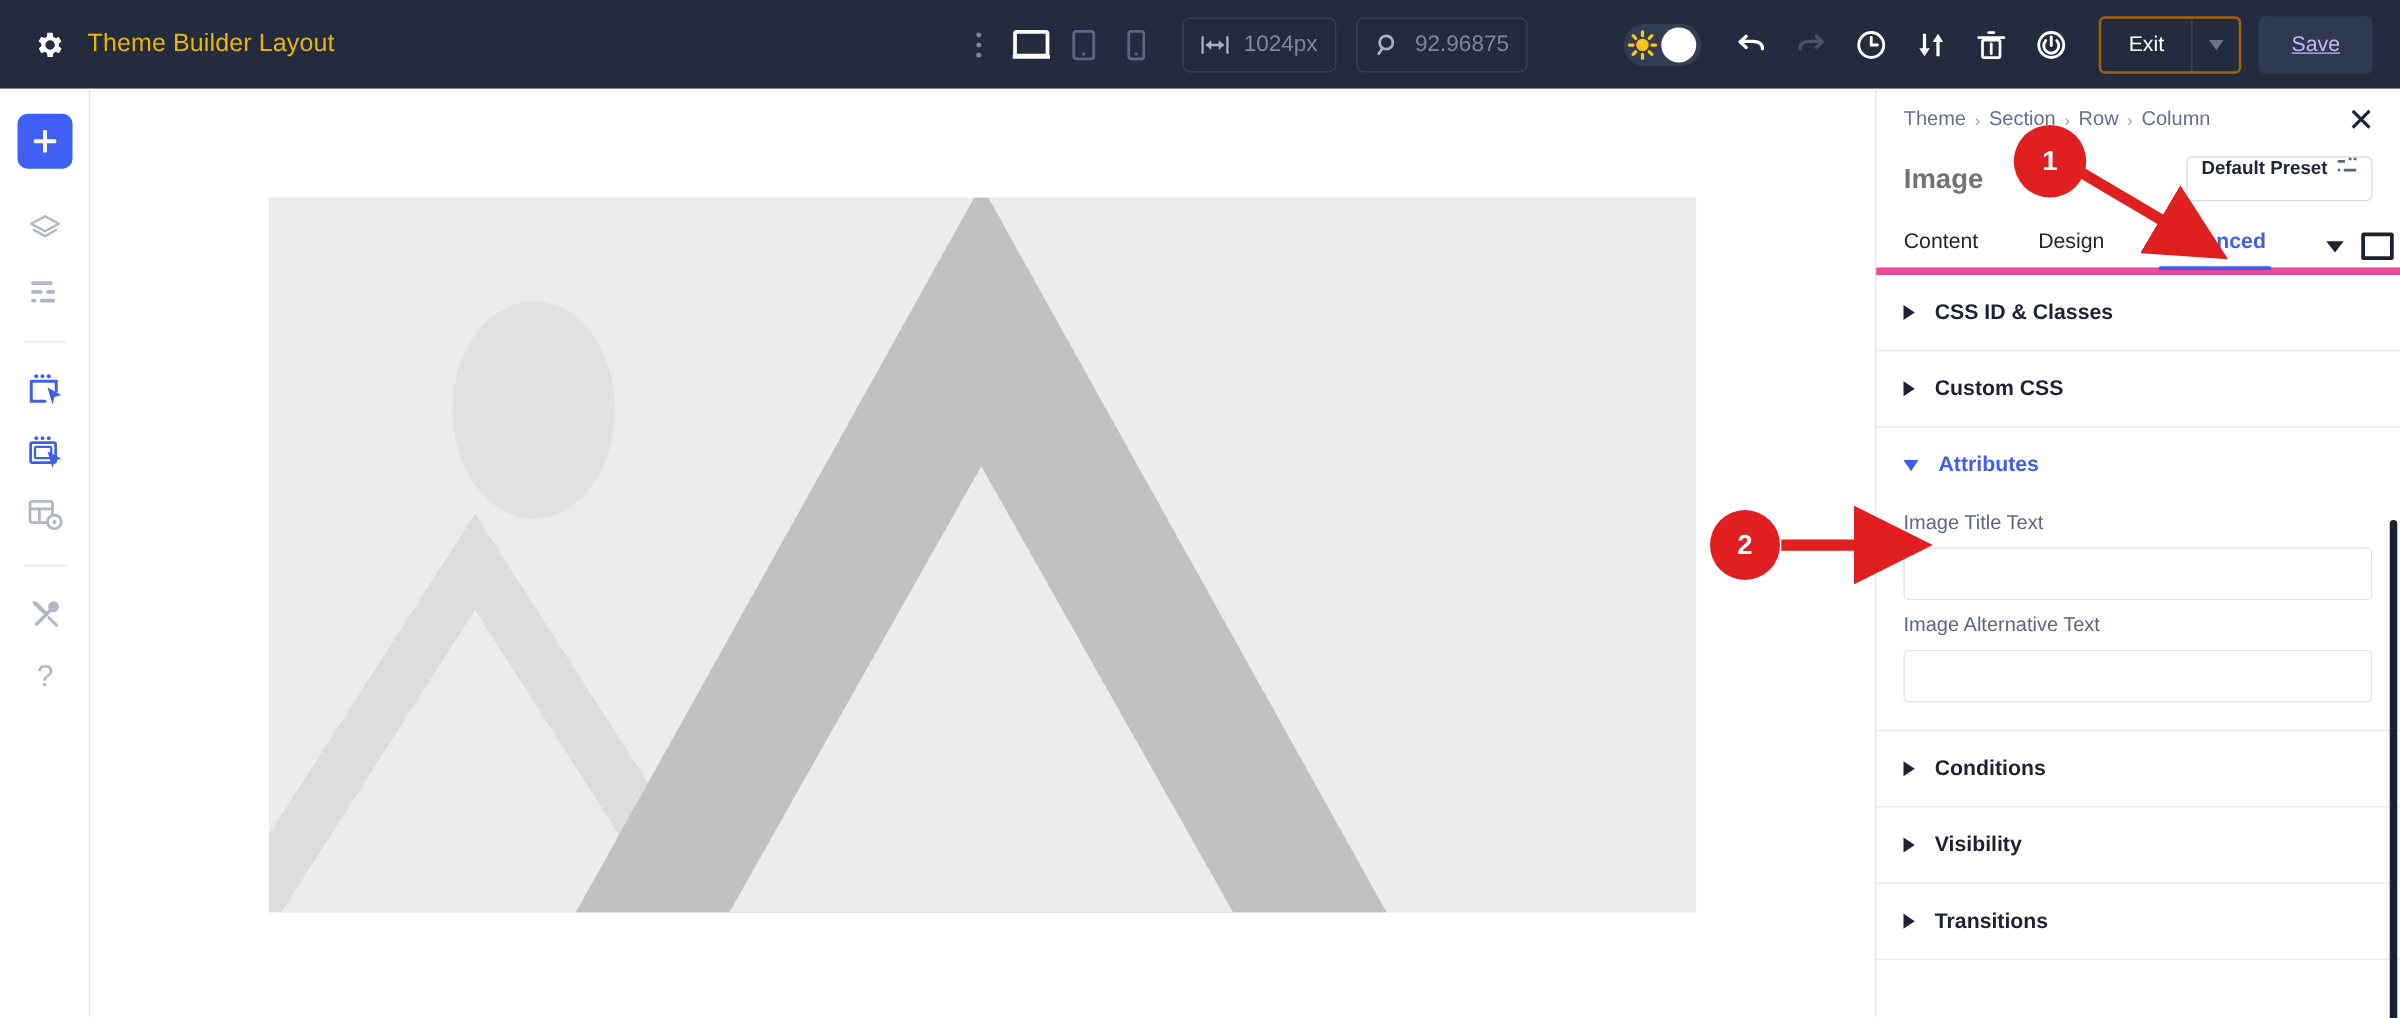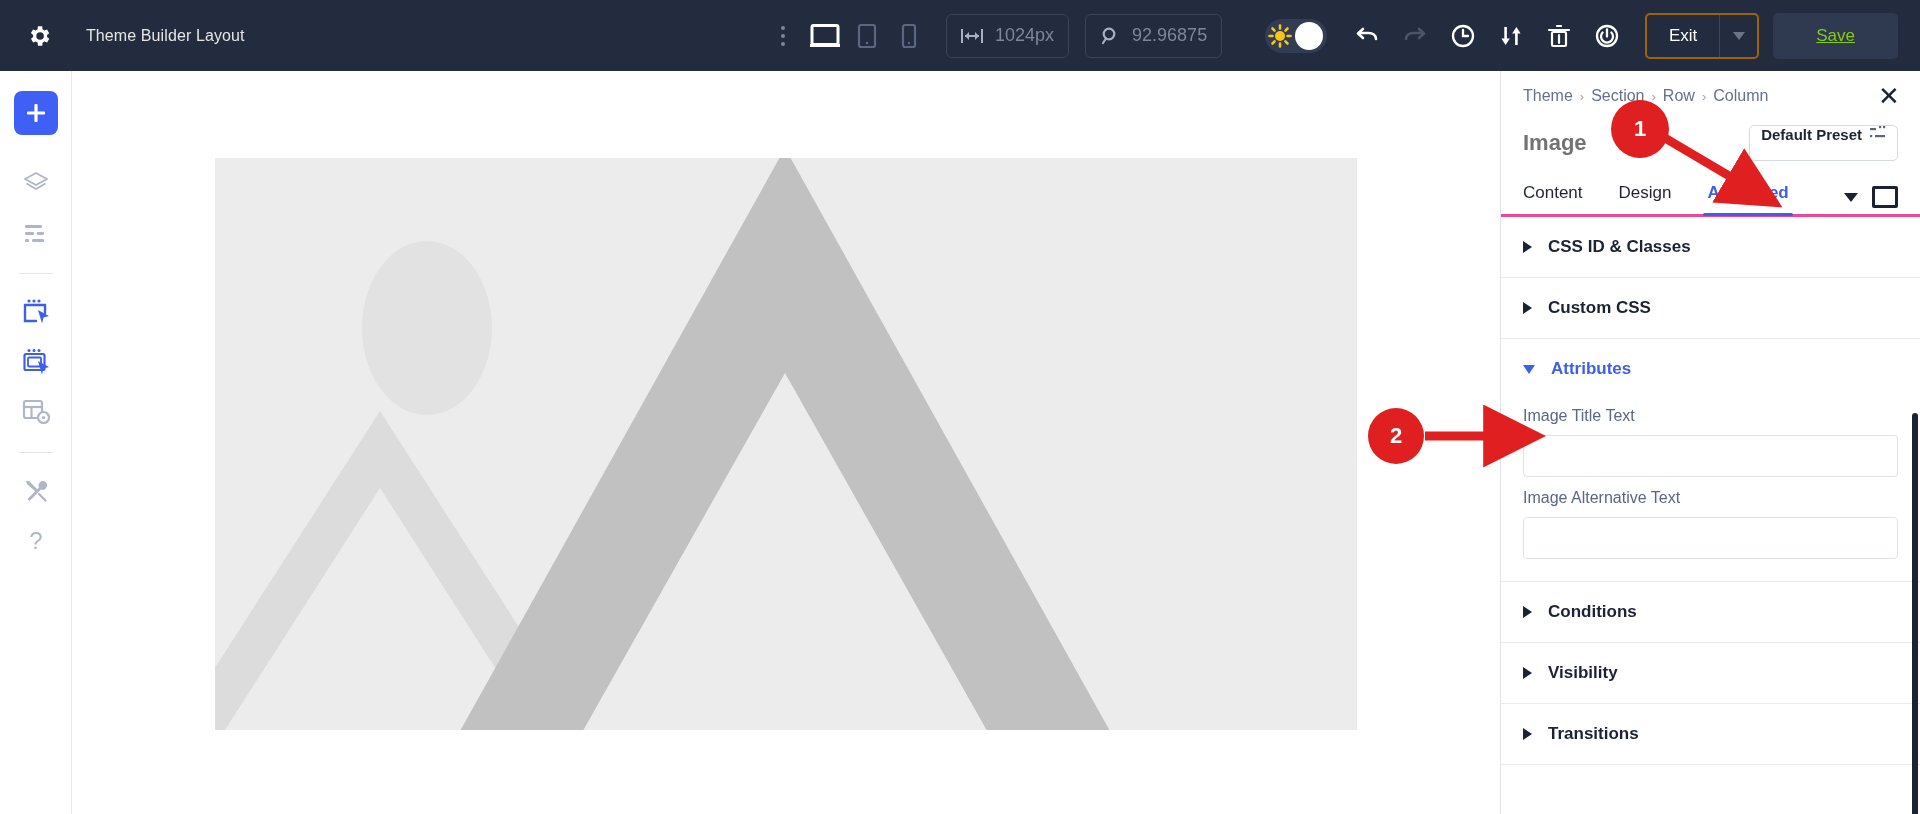--- a/index.html
+++ b/index.html
@@ -18,22 +18,22 @@
     background: #232c3e;
     display: flex; align-items: center;
   }
   .topbar-left { display: flex; align-items: center; padding-left: 22px; }
   .gear-btn {
     width: 34px; height: 34px;
     display: flex; align-items: center; justify-content: center;
     cursor: pointer;
   }
   .app-title {
-    color: #e5e5e5; font-size: 16px; letter-spacing: .1px;
-    margin-left: 30px; white-space: nowrap;
+    color: #eab308; font-size: 20px; letter-spacing: .1px;
+    margin-left: 14px; white-space: nowrap;
   }
   .topbar-center {
     position: absolute; left: 770px; top: 0; height: 71px;
     display: flex; align-items: center; gap: 0;
   }
   .kebab {
     width: 26px; height: 36px; display: flex; flex-direction: column;
     align-items: center; justify-content: center; gap: 4px; cursor: pointer;
     margin-right: 8px;
   }
@@ -67,22 +67,22 @@
     border: 2px solid #a16207; border-radius: 5px; margin-left: 14px; overflow: hidden;
   }
   .exit-btn {
     padding: 0 22px; display:flex; align-items:center; color:#fff; font-size:17px; cursor:pointer;
   }
   .exit-caret {
     width: 38px; display:flex; align-items:center; justify-content:center;
     border-left: 1px solid #3c465c; cursor:pointer;
   }
   .save-btn {
-    height: 46px; padding: 0 43px; margin-left: 14px;
-    background: #2f394f; border-radius: 5px; color:#84cc16; font-size:17px;
+    height: 46px; padding: 0 26px; margin-left: 14px;
+    background: #2f394f; border-radius: 5px; color:#c4b5fd; font-size:17px;
     display:flex; align-items:center; cursor:pointer;text-decoration:underline;
   }
 
   
   .rail {
     position: absolute; top: 71px; left: 0; width: 72px; height: 743px;
     background: #fff; border-right: 1px solid #e6e8ee;
     display: flex; flex-direction: column; align-items: center; padding-top: 20px;
   }
   .rail-add {
@@ -126,22 +126,22 @@
     display:flex; align-items:center; justify-content:space-between;
     margin-top: 20px;
   }
   .panel-title { font-size: 22px; font-weight: bold; color: #737373; }
   .preset-btn {
     border: 1px solid #d6dae3; border-radius: 5px; background:#fff;
     height: 36px; padding: 0 11px; display:flex; align-items:flex-start; gap:8px;
     font-size: 15px; font-weight: bold; color: #1e2433; cursor:pointer;
   }
   .tabs {
-    display:flex; align-items: flex-end; gap: 0; margin-top: 22px;
-    border-bottom: 3px solid #ec4899; padding: 0 22px;
+    display:flex; align-items: flex-end; gap: 12px; margin-top: 22px;
+    border-bottom: 6px solid #ec4899; padding: 0 22px;
   }
   .tab {
     font-size: 17px; color:#1e2433; padding: 0 0 11px 0; margin-right: 36px;
     cursor:pointer; position: relative; white-space: nowrap;
   }
   .tab.active { color:#3f5fe8; font-weight: bold; }
   .tab.active::after {
     content:""; position:absolute; left:-4px; right:-4px; bottom:-2px;
     height: 3px; background:#3f5fe8; border-radius: 2px;
   }

